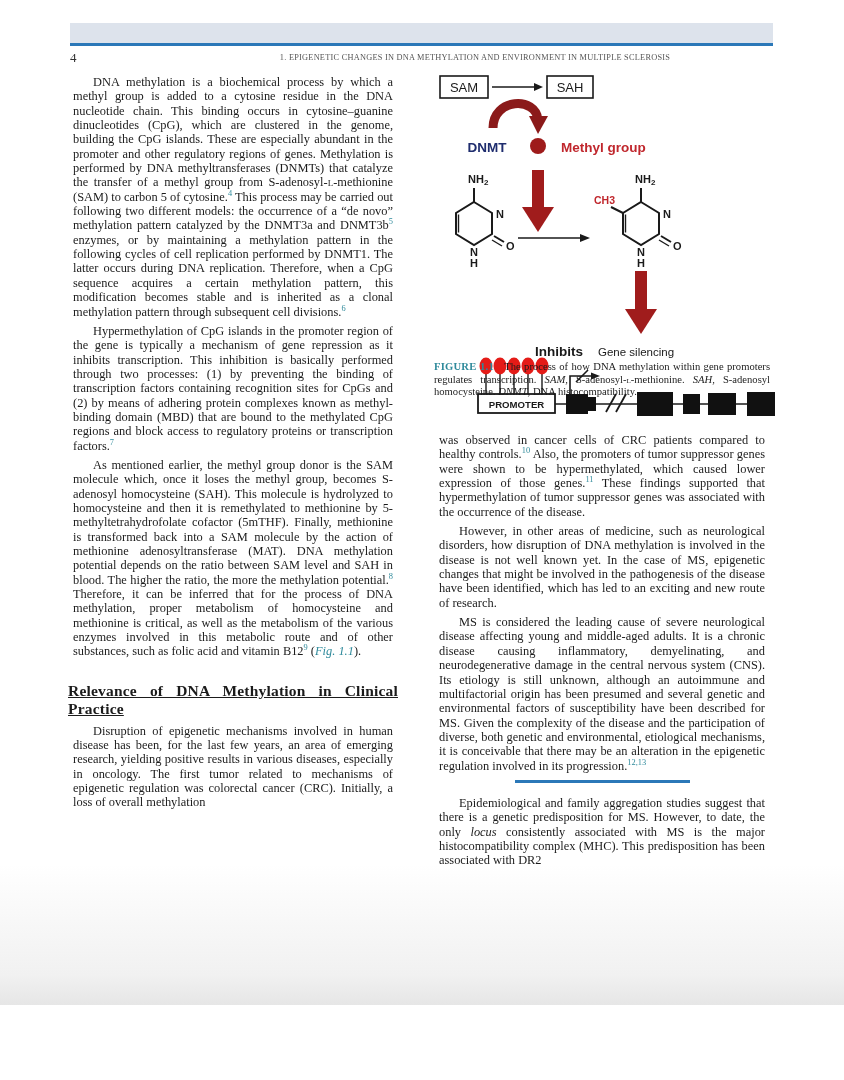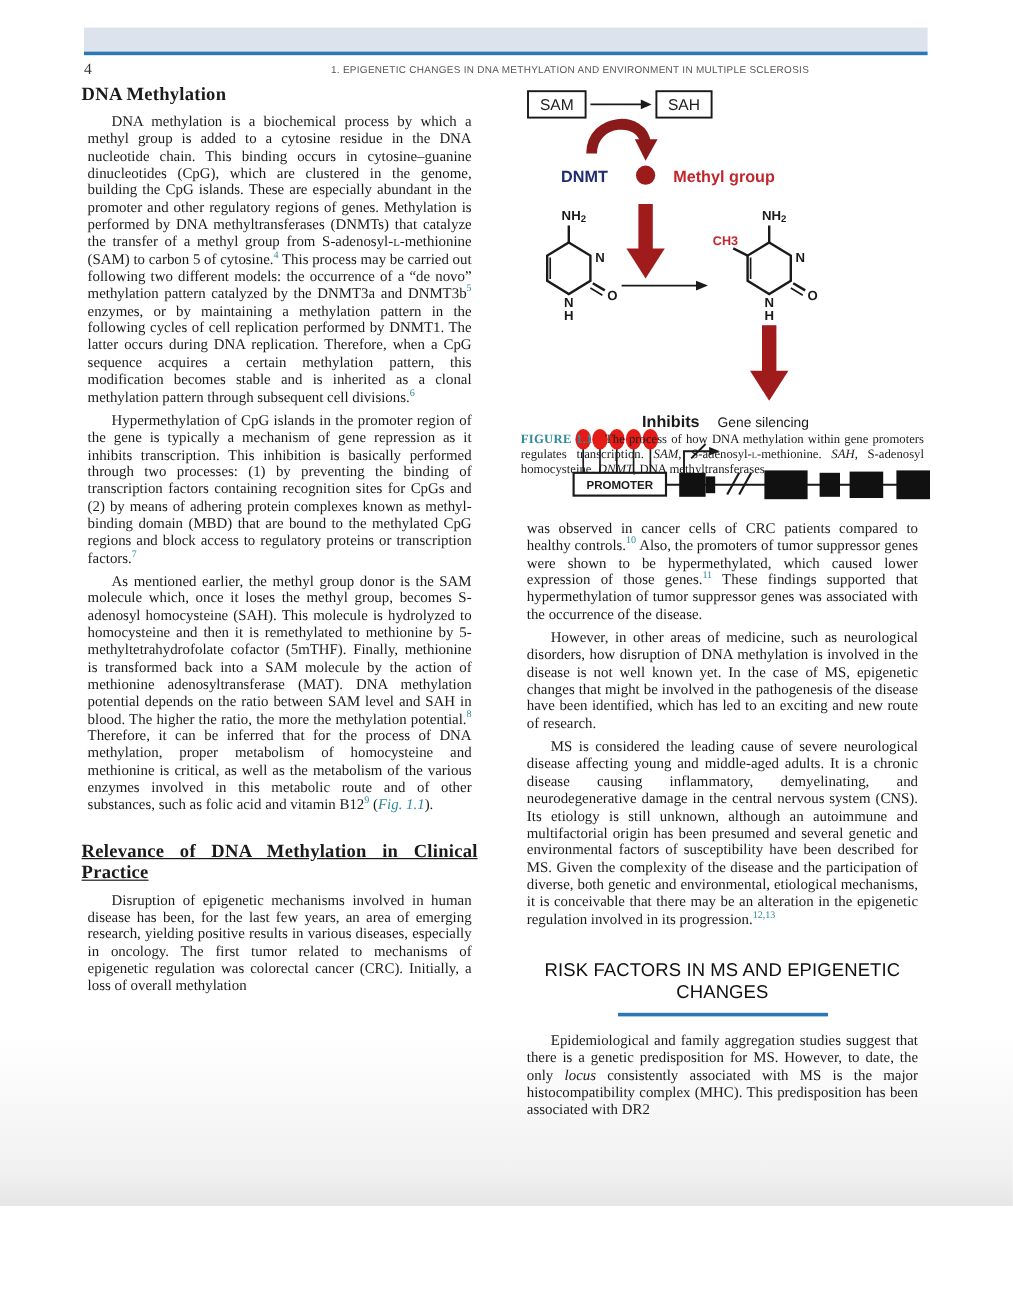--- a/index.html
+++ b/index.html
@@ -31,21 +31,21 @@
     background:#2b78b8;
   }
   .folio{
     position:absolute;left:70px;top:50px;
     font-family:"Liberation Serif", serif;
     font-size:13px;color:#333;
   }
   .running-head{
     position:absolute;left:150px;top:53px;width:650px;
     text-align:center;
-    font-family:Liberation Sans, sans-serif;
+    font-family:Liberation Serif, serif;
     font-size:8.3px;letter-spacing:.25px;color:#555;
     white-space:nowrap;
   }
   
   .col{
     position:absolute;top:70px;width:330px;
     font-size:12.4px;line-height:14.35px;
     text-align:justify;
     color:#1b1b1b;
   }
@@ -97,21 +97,20 @@
 <div id="page">
   <div id="page-body">
 
     <div class="header-band"></div>
     <div class="header-rule"></div>
     <div class="folio">4</div>
     <div class="running-head">1.  EPIGENETIC CHANGES IN DNA METHYLATION AND ENVIRONMENT IN MULTIPLE SCLEROSIS</div>
 
     <div class="col col-left">
 
-      <h2 class="sub">DNA Methylation</h2>
 
       <p><span>DNA methylation is a biochemical process by which a methyl group is added to a cytosine residue in the DNA nucleotide chain. This binding occurs in cytosine–guanine dinucleotides (CpG), which are clustered in the genome, building the CpG islands. These are especially abundant in the promoter and other regulatory regions of genes. Methylation is performed by DNA methyltransferases (DNMTs) that catalyze the transfer of a methyl group from S-adenosyl-</span><span class="sc">l</span><span>-methionine (SAM) to carbon 5 of cytosine.</span><sup class="ref">4</sup><span> This process may be carried out following two different models: the occurrence of a “de novo” methylation pattern catalyzed by the DNMT3a and DNMT3b</span><sup class="ref">5</sup><span> enzymes, or by maintaining a methylation pattern in the following cycles of cell replication performed by DNMT1. The latter occurs during DNA replication. Therefore, when a CpG sequence acquires a certain methylation pattern, this modification becomes stable and is inherited as a clonal methylation pattern through subsequent cell divisions.</span><sup class="ref">6</sup></p>
 
       <p><span>Hypermethylation of CpG islands in the promoter region of the gene is typically a mechanism of gene repression as it inhibits transcription. This inhibition is basically performed through two processes: (1) by preventing the binding of transcription factors containing recognition sites for CpGs and (2) by means of adhering protein complexes known as methyl-binding domain (MBD) that are bound to the methylated CpG regions and block access to regulatory proteins or transcription factors.</span><sup class="ref">7</sup></p>
 
       <p><span>As mentioned earlier, the methyl group donor is the SAM molecule which, once it loses the methyl group, becomes S-adenosyl homocysteine (SAH). This molecule is hydrolyzed to homocysteine and then it is remethylated to methionine by 5-methyltetrahydrofolate cofactor (5mTHF). Finally, methionine is transformed back into a SAM molecule by the action of methionine adenosyltransferase (MAT). DNA methylation potential depends on the ratio between SAM level and SAH in blood. The higher the ratio, the more the methylation potential.</span><sup class="ref">8</sup><span> Therefore, it can be inferred that for the process of DNA methylation, proper metabolism of homocysteine and methionine is critical, as well as the metabolism of the various enzymes involved in this metabolic route and of other substances, such as folic acid and vitamin B12</span><sup class="ref">9</sup><span> (</span><span class="xref">Fig. 1.1</span><span>).</span></p>
 
       <h2 class="sub spaced">Relevance of DNA Methylation in Clinical Practice</h2>
 
       <p>Disruption of epigenetic mechanisms involved in human disease has been, for the last few years, an area of emerging research, yielding positive results in various diseases, especially in oncology. The first tumor related to mechanisms of epigenetic regulation was colorectal cancer (CRC). Initially, a loss of overall methylation</p>
@@ -212,31 +211,30 @@
         <line x1="176" y1="56" x2="186" y2="38" stroke="#1a1a1a" stroke-width="1.8"></line>
         <line x1="186" y1="56" x2="196" y2="38" stroke="#1a1a1a" stroke-width="1.8"></line>
         <rect x="207" y="36" width="36" height="24" fill="#111111"></rect>
         <rect x="253" y="38" width="17" height="20" fill="#111111"></rect>
         <rect x="278" y="37" width="28" height="22" fill="#111111"></rect>
         <rect x="317" y="36" width="44" height="24" fill="#111111"></rect>
       </svg>
     </div>
 
     <div id="fig-caption">
-      <span class="fig-label">FIGURE 1.1</span><span>&nbsp;&nbsp;&nbsp;</span><span>The process of how DNA methylation within gene promoters regulates transcription. </span><em>SAM</em><span>, S-adenosyl-</span><span class="sc">l</span><span>-methionine. </span><em>SAH</em><span>, S-adenosyl homocysteine. </span><em>DNMT</em><span>, DNA methyltransferases.</span>
+      <span class="fig-label">FIGURE 1.1</span><span>&nbsp;&nbsp;&nbsp;</span><span>The process of how DNA methylation within gene promoters regulates transcription. </span><em>SAM</em><span>, S-adenosyl-</span><span class="sc">l</span><span>-methionine. </span><em>SAH</em><span>, S-adenosyl homocysteine. </span><em>DNMT</em><span>, DNA histocompatibility.</span>
     </div>
 
     <div class="col col-right">
       <p class="noindent"><span>was observed in cancer cells of CRC patients compared to healthy controls.</span><sup class="ref">10</sup><span> Also, the promoters of tumor suppressor genes were shown to be hypermethylated, which caused lower expression of those genes.</span><sup class="ref">11</sup><span> These findings supported that hypermethylation of tumor suppressor genes was associated with the occurrence of the disease.</span></p>
 
       <p>However, in other areas of medicine, such as neurological disorders, how disruption of DNA methylation is involved in the disease is not well known yet. In the case of MS, epigenetic changes that might be involved in the pathogenesis of the disease have been identified, which has led to an exciting and new route of research.</p>
 
       <p><span>MS is considered the leading cause of severe neurological disease affecting young and middle-aged adults. It is a chronic disease causing inflammatory, demyelinating, and neurodegenerative damage in the central nervous system (CNS). Its etiology is still unknown, although an autoimmune and multifactorial origin has been presumed and several genetic and environmental factors of susceptibility have been described for MS. Given the complexity of the disease and the participation of diverse, both genetic and environmental, etiological mechanisms, it is conceivable that there may be an alteration in the epigenetic regulation involved in its progression.</span><sup class="ref">12,13</sup></p>
 
-      <h1 class="section">RISK FACTORS IN MS AND EPIGENETIC CHANGES</h1>
       <div class="section-rule"></div>
 
       <p><span>Epidemiological and family aggregation studies suggest that there is a genetic predisposition for MS. However, to date, the only </span><em>locus</em><span> consistently associated with MS is the major histocompatibility complex (MHC). This predisposition has been associated with DR2</span></p>
     </div>
   </div>
 
   <div id="footer">
     
     
     

